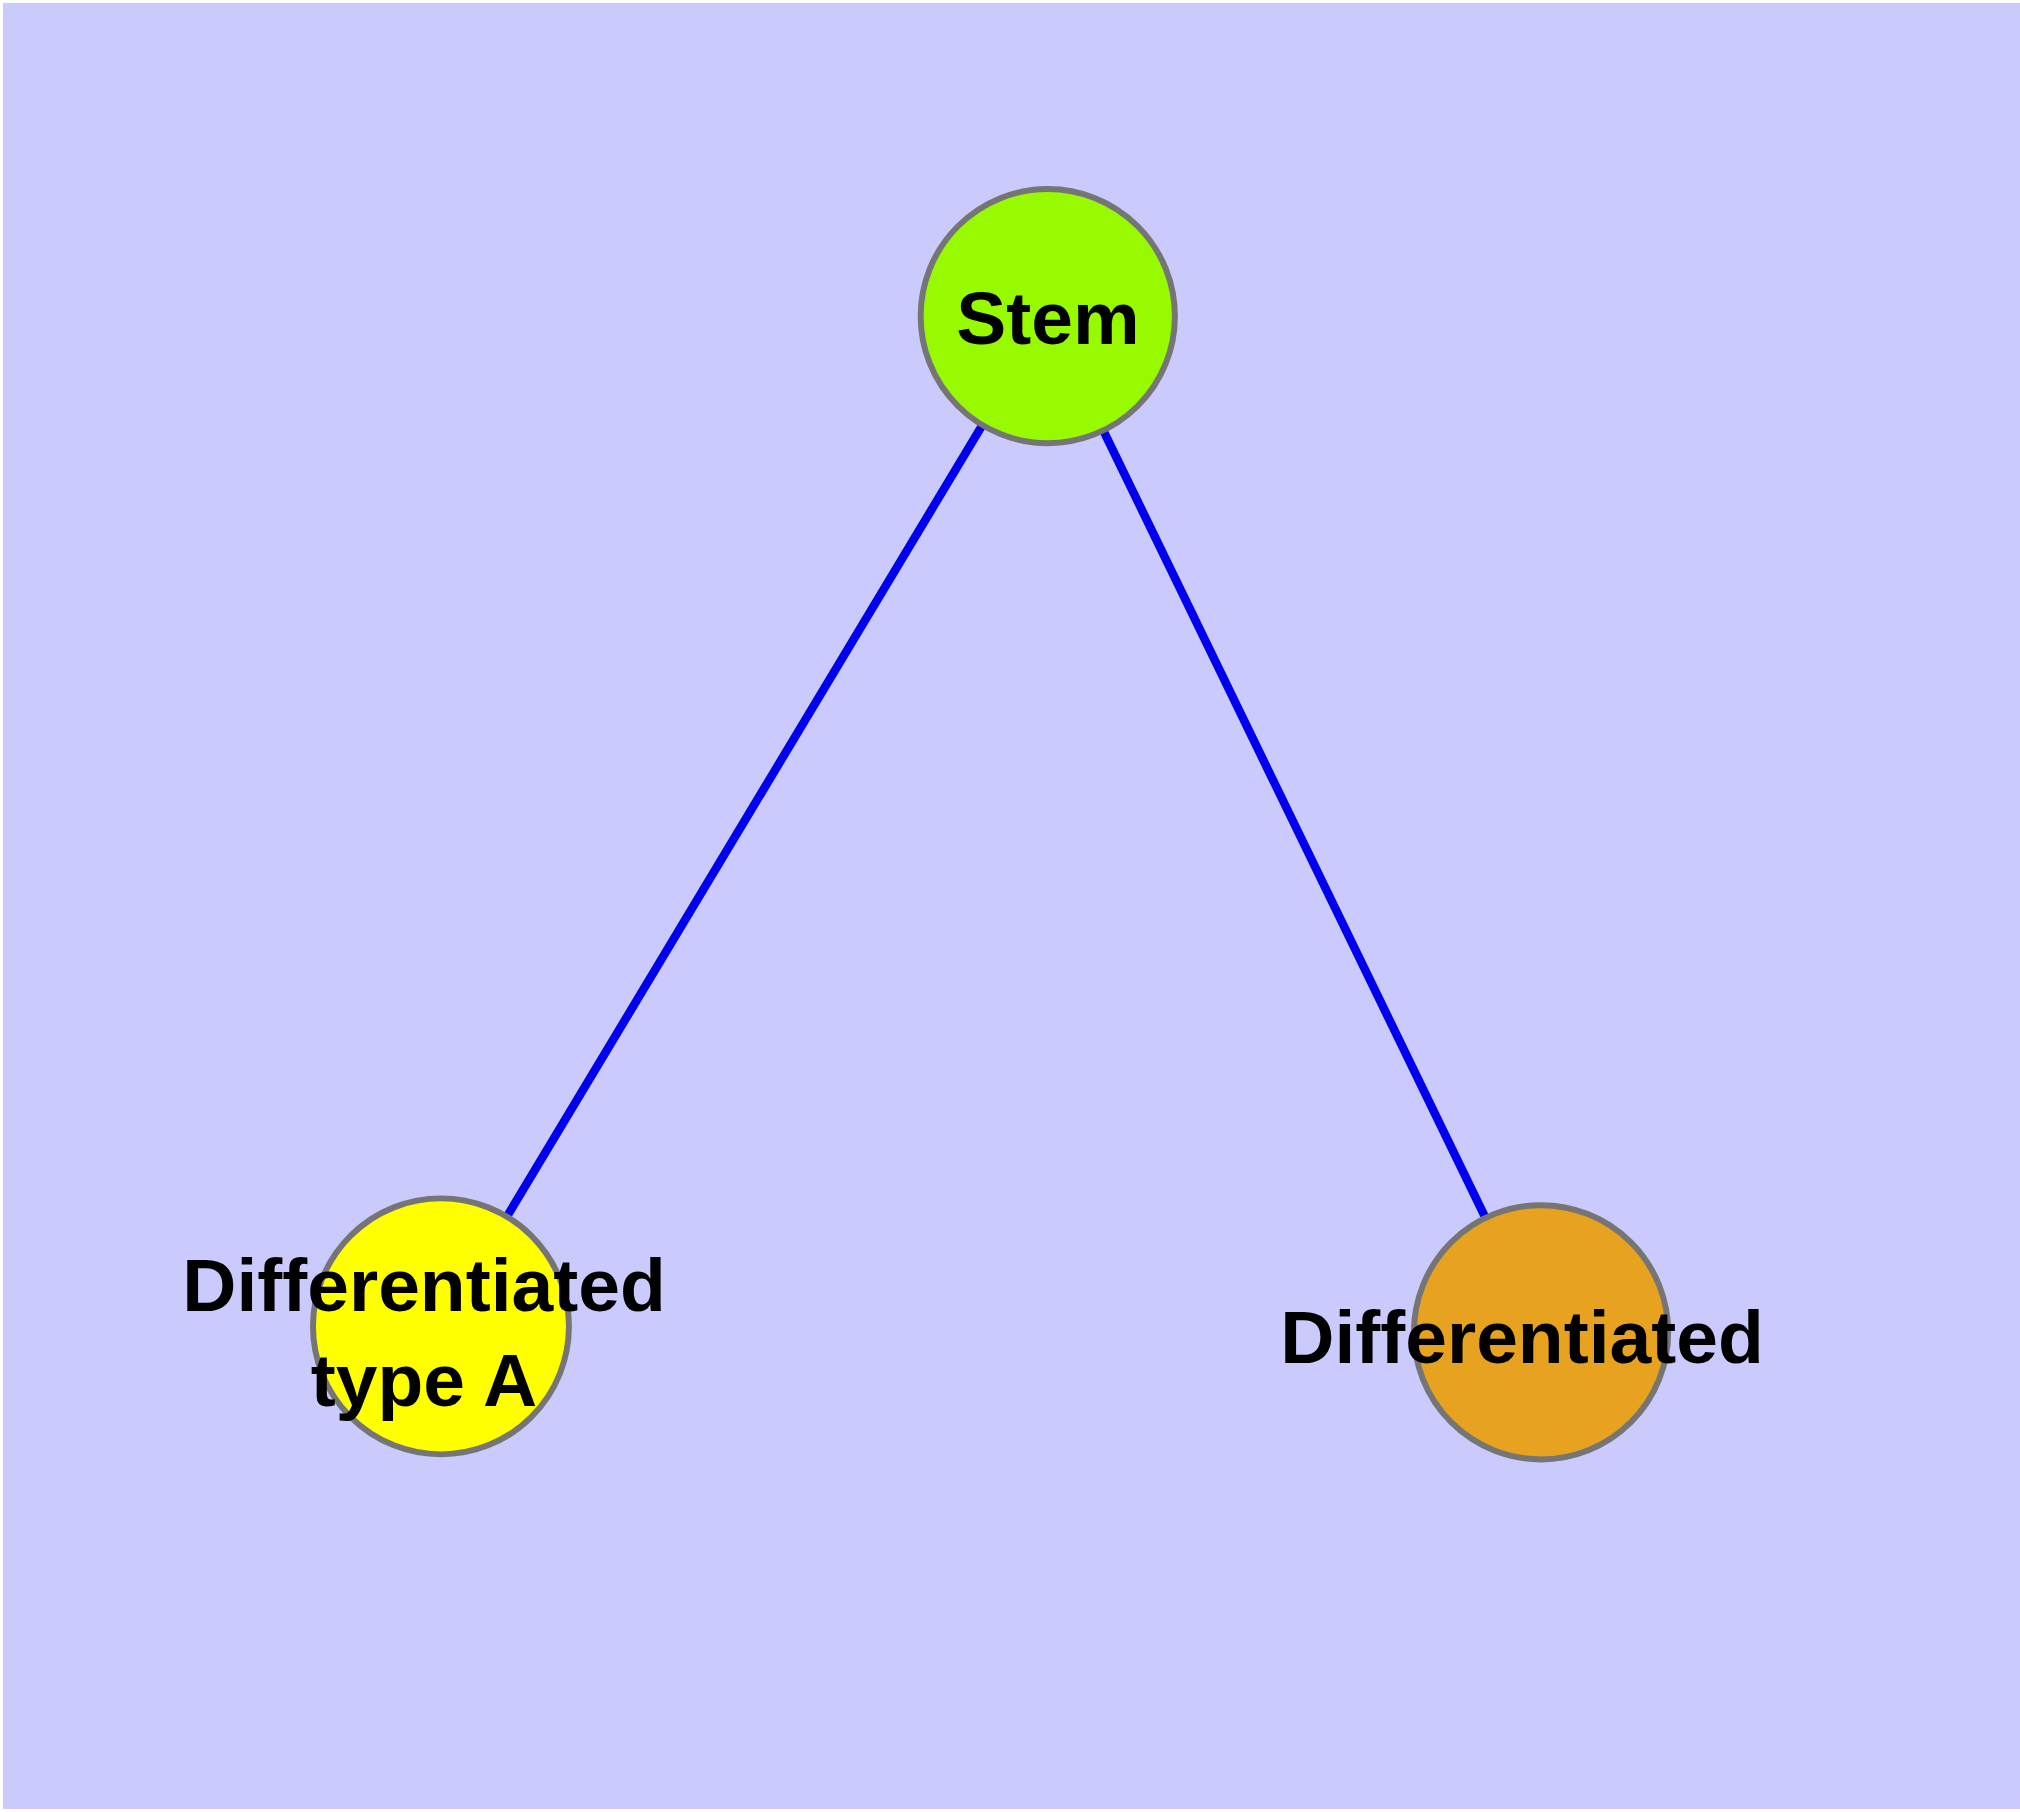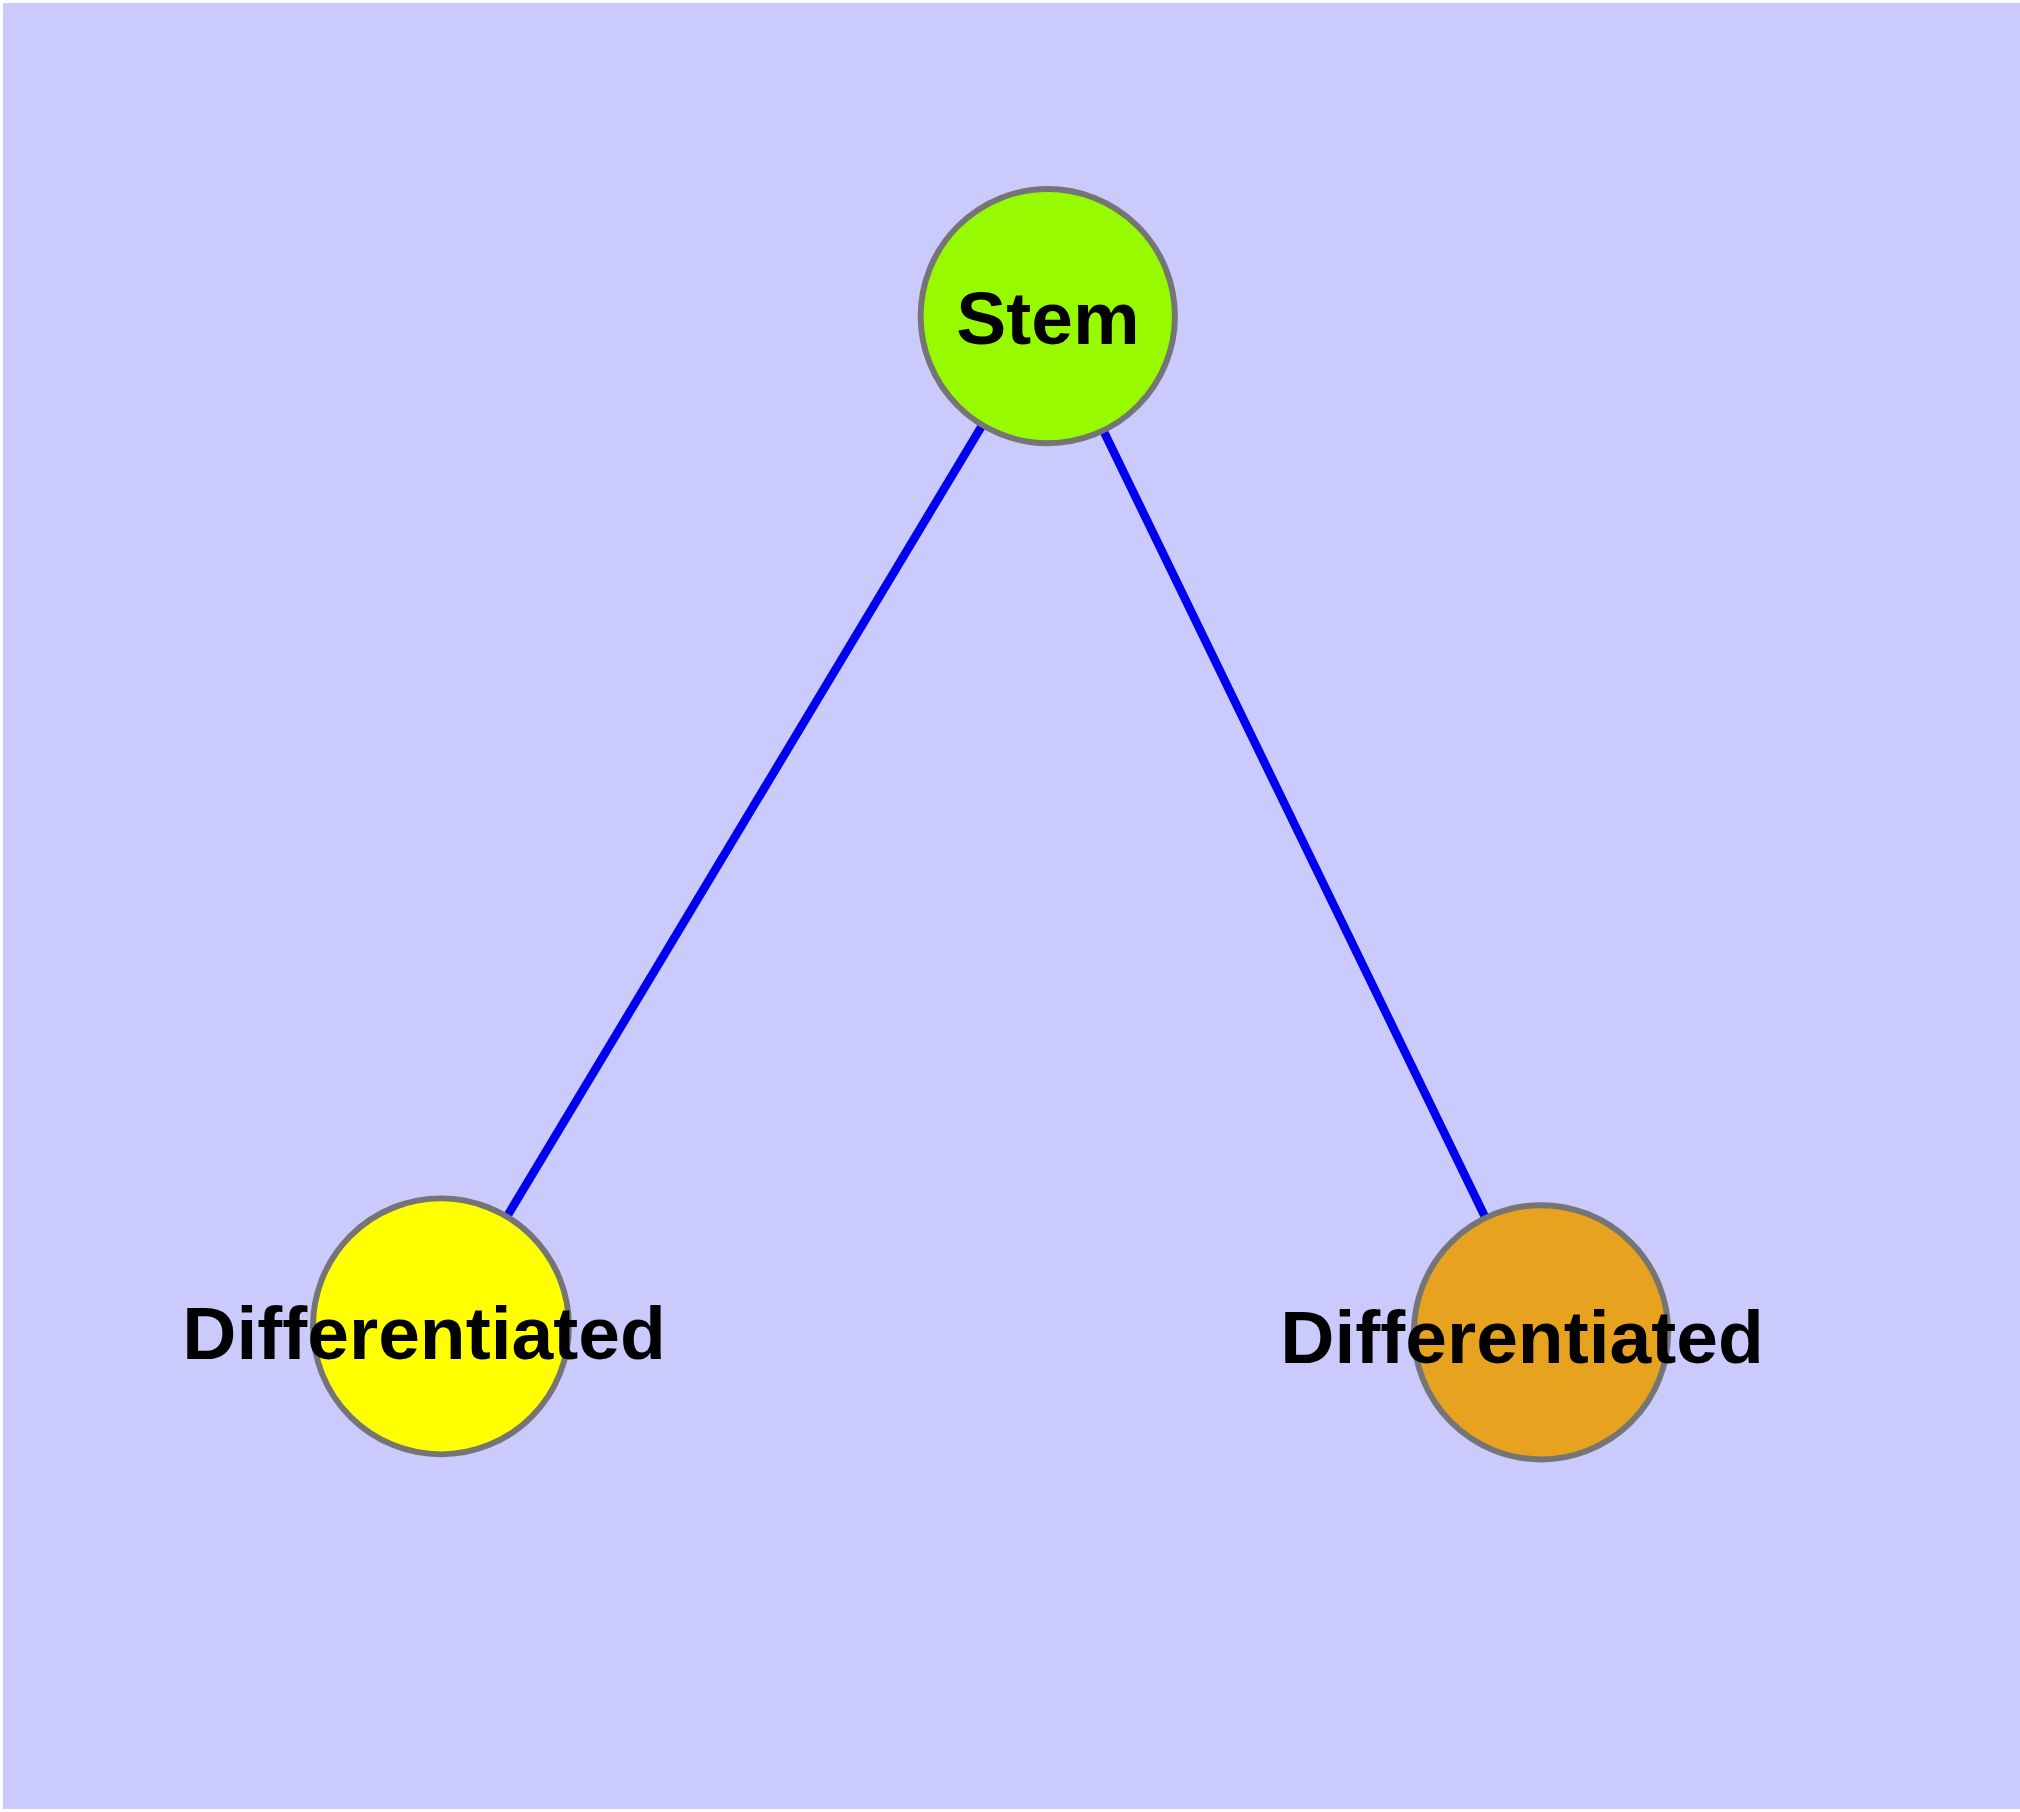--- a/index.html
+++ b/index.html
@@ -54,19 +54,20 @@
       <circle cx="1236" cy="373" r="150" fill="#98FA00" stroke="#757575" stroke-width="7"></circle>
       <circle cx="520" cy="1565" r="151" fill="#FFFF00" stroke="#757575" stroke-width="7"></circle>
       <circle cx="1818" cy="1572" r="150" fill="#E7A21F" stroke="#757575" stroke-width="7"></circle>
     </svg>
   <div id="labels-layer">
       <div class="node-label" style="color: rgb(0, 0, 0); left: 1048px; top: 318px;">
         <div>Stem</div>
       </div>
       <div class="node-label" style="color: rgb(0, 0, 0); left: 424px; top: 1333px;">
         <div>Differentiated</div>
+        <div>type A</div>
       </div>
       <div class="node-label" style="color: rgb(0, 0, 0); left: 1522px; top: 1337px;">
         <div>Differentiated</div>
       </div>
     </div>
 </div>
 
 
 </body></html>

